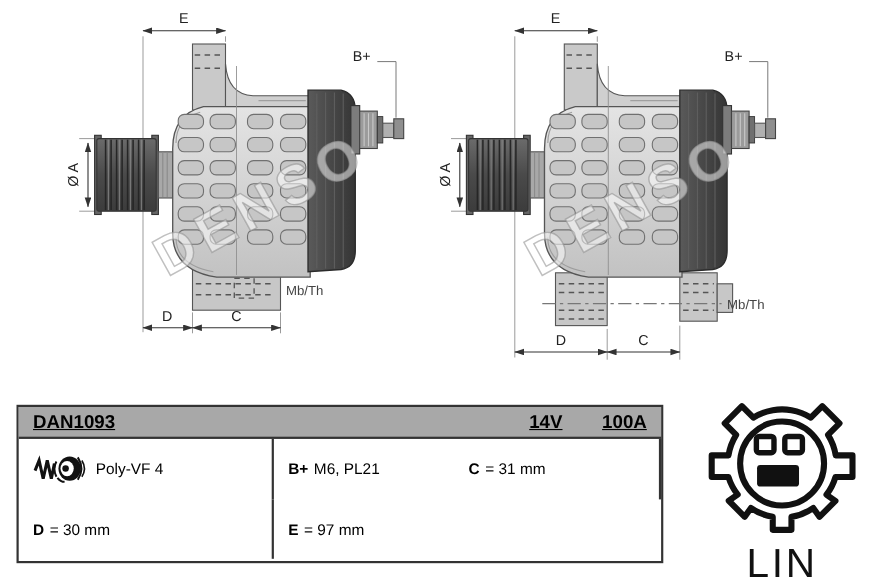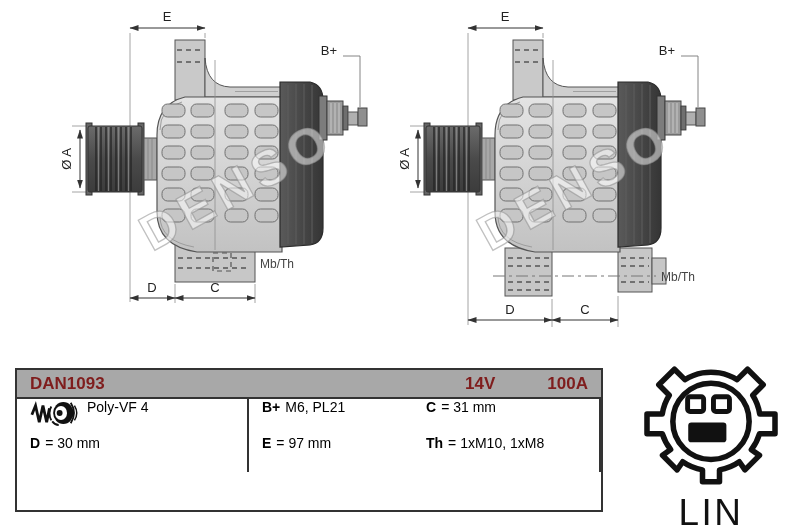--- a/index.html
+++ b/index.html
@@ -16,25 +16,25 @@
   .dash{stroke:#555;stroke-width:1.4;stroke-dasharray:5 4;fill:none;}
   .dashrect{stroke:#555;stroke-width:1.2;stroke-dasharray:5 4;fill:none;}
   .dashdot{stroke:#777;stroke-width:1;stroke-dasharray:12 4 3 4;fill:none;}
   .lug{fill:#c7c7c7;stroke:#555;stroke-width:1;}
 
   
   .spec-table{position:absolute;left:15px;top:368px;width:588px;height:144px;
     border:2px solid #333;box-sizing:border-box;background:#fff;}
   .spec-header{height:29px;background:#a8a8a8;border-bottom:2px solid #333;
     display:flex;align-items:center;padding:0 13px;box-sizing:border-box;
-    font-weight:bold;font-size:17px;color:#7f1d1d;}
+    font-weight:bold;font-size:17px;color:#000000;text-decoration:underline;}
   .spec-header .model{flex:1;}
-  .spec-header .volt{margin-right:52px;}
+  .spec-header .volt{margin-right:36px;}
   .spec-body{display:grid;grid-template-columns:232px 164px 1fr;grid-auto-rows:1fr;height:109px;}
-  .cell{display:flex;align-items:flex-start;padding-left:13px;font-size:14px;color:#000;box-sizing:border-box;white-space:nowrap;}
+  .cell{display:flex;align-items:center;padding-left:13px;font-size:14px;color:#000;box-sizing:border-box;white-space:nowrap;}
   .cell .k{font-weight:bold;margin-right:5px;}
   .cdiv{border-right:2px solid #333;}
   .belt-ic{margin-right:7px;flex:0 0 auto;}
 
   
   .connector{position:absolute;left:628px;top:345px;width:165px;text-align:center;}
 </style>
 </head>
 <body>
 
@@ -237,24 +237,20 @@
           <span>= 31 mm</span>
       </div>
       <div class="cell cdiv">
         <span class="k">D</span>
           <span>= 30 mm</span>
       </div>
       <div class="cell">
         <span class="k">E</span>
           <span>= 97 mm</span>
       </div>
-      <div class="cell cdiv">
-        <span class="k">Th</span>
-          <span>= 1xM10, 1xM8</span>
-      </div>
       <div class="cell"></div>
     </div>
   </div>
 
   <div class="connector">
     <svg width="160" height="186" viewBox="0 0 130 151">
       <path d="M58.1,22.6 A40,40 0 0 1 71.9,22.6 A40,40 0 0 1 86.2,28.1
                L94.7,19.6 L107.4,32.3 L98.9,40.8 A40,40 0 0 1 104.6,56
                L117,56 L117,72 L104.4,72 A40,40 0 0 1 97.8,85
                L104.4,89.6 L92.6,101.4 L88,94.8 A40,40 0 0 1 71.9,101.4

